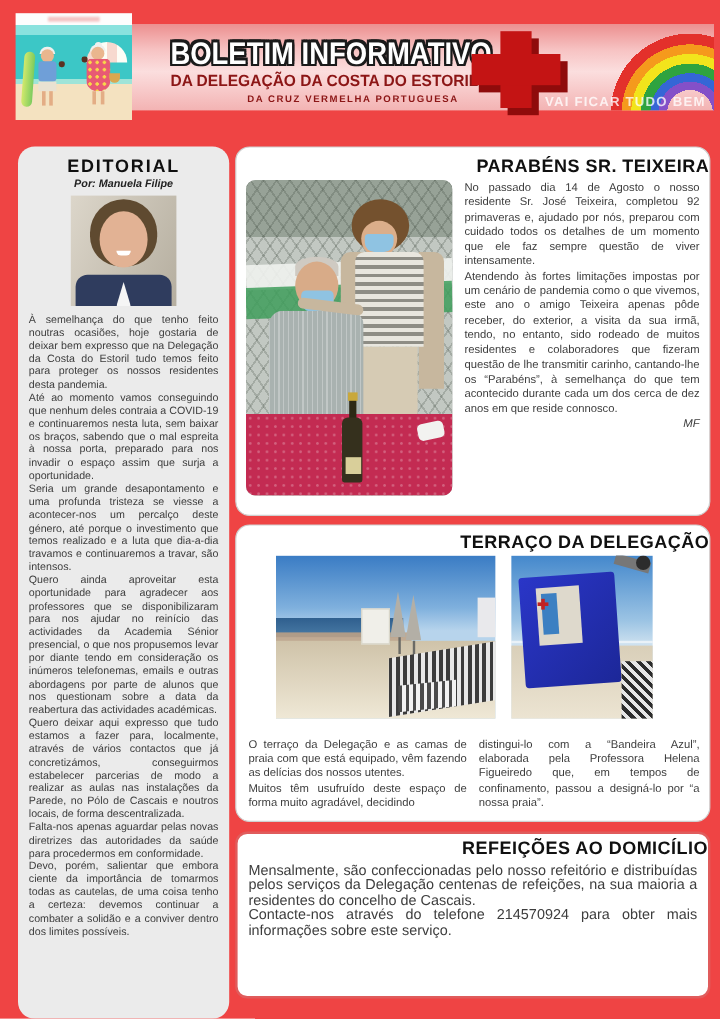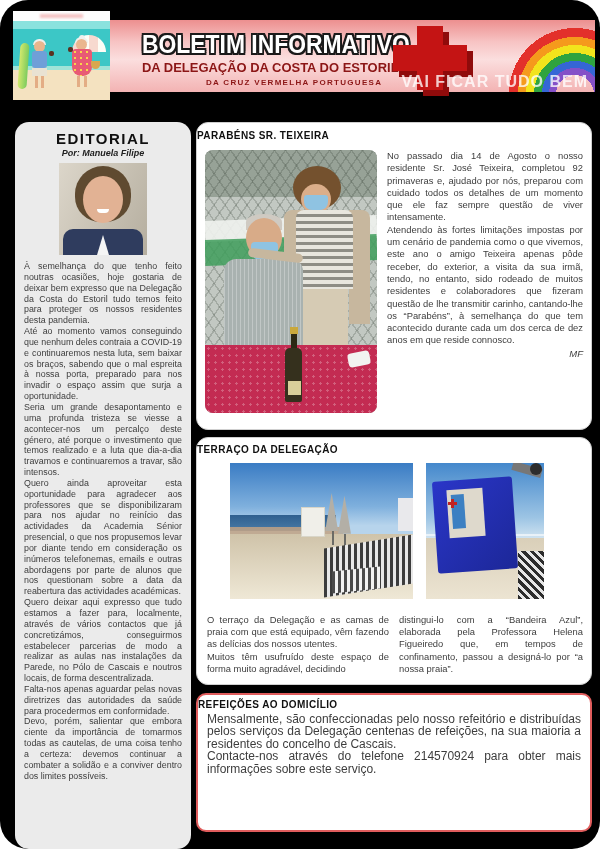--- a/index.html
+++ b/index.html
@@ -1,17 +1,17 @@
 <!DOCTYPE html>
 <html><head>
 <meta charset="utf-8">
 <style>
   html,body{margin:0;padding:0;background:#fff;}
-  .page{position:relative;width:600px;height:849px;background:#000000;overflow:hidden;
-        font-family:"Liberation Sans",sans-serif;color:#3d3d3d;border-radius:28px;}
+  .page{position:relative;width:600px;height:849px;background:#ef4444;overflow:hidden;
+        font-family:"Liberation Sans",sans-serif;color:#3d3d3d;}
 
   
   .illu{position:absolute;left:13px;top:11px;width:97px;height:89px;overflow:hidden;
         background:linear-gradient(180deg,#fdfdfd 0 11%,#8ae2de 11% 20%,#3cc7c6 20% 62%,#9fe4d8 62% 66%,#f4e2c0 66% 100%);}
   .illu-wm{position:absolute;top:3px;left:28%;width:44%;height:4px;background:rgba(236,140,140,.5);filter:blur(1px);}
   .illu-umb{position:absolute;right:4px;top:24px;width:34px;height:17px;border-radius:34px 34px 0 0;
         background:linear-gradient(90deg,#f7d9cf 0 25%,#fdfdf6 25% 50%,#f7d9cf 50% 75%,#fdfdf6 75%);}
   .illu-umbpole{position:absolute;right:20px;top:40px;width:2px;height:18px;background:#caa27e;}
   .figure{position:absolute;}
   .f-head{position:absolute;left:5px;top:0;width:11px;height:11px;border-radius:50%;background:#eab68e;}
@@ -43,21 +43,21 @@
         transform:scaleX(.96);transform-origin:left center;}
   .sub-title2{margin-top:3px;font-size:8px;font-weight:bold;color:#8c1616;letter-spacing:1.3px;white-space:nowrap;text-align:center;}
   .cross{position:absolute;left:283px;top:6px;width:80px;height:70px;}
   .cross .vs{position:absolute;left:30px;top:6px;width:26px;height:64px;background:#8f0b0b;}
   .cross .hs{position:absolute;left:6px;top:25px;width:74px;height:26px;background:#8f0b0b;}
   .cross .v{position:absolute;left:24px;top:0;width:26px;height:64px;background:#c41414;}
   .cross .h{position:absolute;left:0;top:19px;width:74px;height:26px;background:#c41414;}
   .rainbow{position:absolute;right:0;top:4px;width:92px;height:68px;
         background:radial-gradient(circle at 72px 70px,rgba(0,0,0,0) 0 19px,#8450c8 19px 26px,#3566d6 26px 33px,
                    #2fa33f 33px 41px,#f2e41c 41px 49px,#f59a1c 49px 57px,#e3302b 57px 66px,rgba(0,0,0,0) 66px);}
-  .motto{position:absolute;right:7px;bottom:1px;font-size:16px;font-weight:bold;letter-spacing:1px;
+  .motto{position:absolute;right:7px;bottom:1px;font-size:11px;font-weight:bold;letter-spacing:1px;
         color:rgba(255,255,255,.78);white-space:nowrap;}
   .issuebar{position:absolute;left:13px;top:95px;width:582px;height:22px;background:#575757;
         color:#fff;font-size:11.5px;font-weight:bold;text-align:right;line-height:22px;
         padding-right:6px;box-sizing:border-box;}
 
   
   .ed{position:absolute;left:15px;top:122px;width:176px;height:727px;background:#ebebeb;
       border-radius:14px;padding:8px 9px;box-sizing:border-box;overflow:hidden;}
   .ed-title{text-align:center;font-size:15px;font-weight:bold;letter-spacing:1.5px;color:#101010;}
   .ed-by{text-align:center;font-size:9px;font-weight:bold;font-style:italic;color:#222;margin-top:1px;}
@@ -66,21 +66,21 @@
   .ed-hair{position:absolute;left:16px;top:3px;width:56px;height:56px;border-radius:50% 50% 45% 45%;background:#5f4a30;}
   .ed-face{position:absolute;left:24px;top:13px;width:40px;height:47px;border-radius:50%;background:#e2b294;}
   .ed-smile{position:absolute;left:38px;top:46px;width:12px;height:4px;border-radius:0 0 8px 8px;background:#fff;}
   .ed-body{position:absolute;left:4px;bottom:0;width:80px;height:26px;border-radius:10px 10px 0 0;background:#2f3c5e;}
   .ed-shirt{position:absolute;left:38px;bottom:0;width:12px;height:20px;background:#f5f5f5;
       clip-path:polygon(50% 0,0 100%,100% 100%);}
   .ed-text p{font-size:8.9px;line-height:10.85px;text-align:justify;color:#3d3d3d;margin:0;}
 
   
   .wbox{position:absolute;background:#fff;border:1px solid #cfcfcf;border-radius:12px;box-sizing:border-box;}
-  .sec-title{text-align:left;font-weight:bold;font-size:10px;letter-spacing:.4px;color:#101010;}
+  .sec-title{text-align:right;font-weight:bold;font-size:15px;letter-spacing:.4px;color:#101010;}
 
   
   .pb{left:196px;top:122px;width:396px;height:308px;}
   .pb .sec-title{margin-top:7px;}
   .pb-photo{position:absolute;left:8px;top:27px;width:172px;height:263px;border-radius:8px;overflow:hidden;background:#b6bcb6;}
   .fence{position:absolute;inset:0;background:
       repeating-linear-gradient(55deg,rgba(55,66,55,.22) 0 1.5px,transparent 1.5px 9px),
       repeating-linear-gradient(-55deg,rgba(55,66,55,.22) 0 1.5px,transparent 1.5px 9px),
       linear-gradient(180deg,#97a297 0 18%,#c2c8c2 18% 100%);}
   .wall-white{position:absolute;left:0;top:26%;width:100%;height:8%;background:rgba(240,242,238,.9);transform:rotate(-2deg);}

